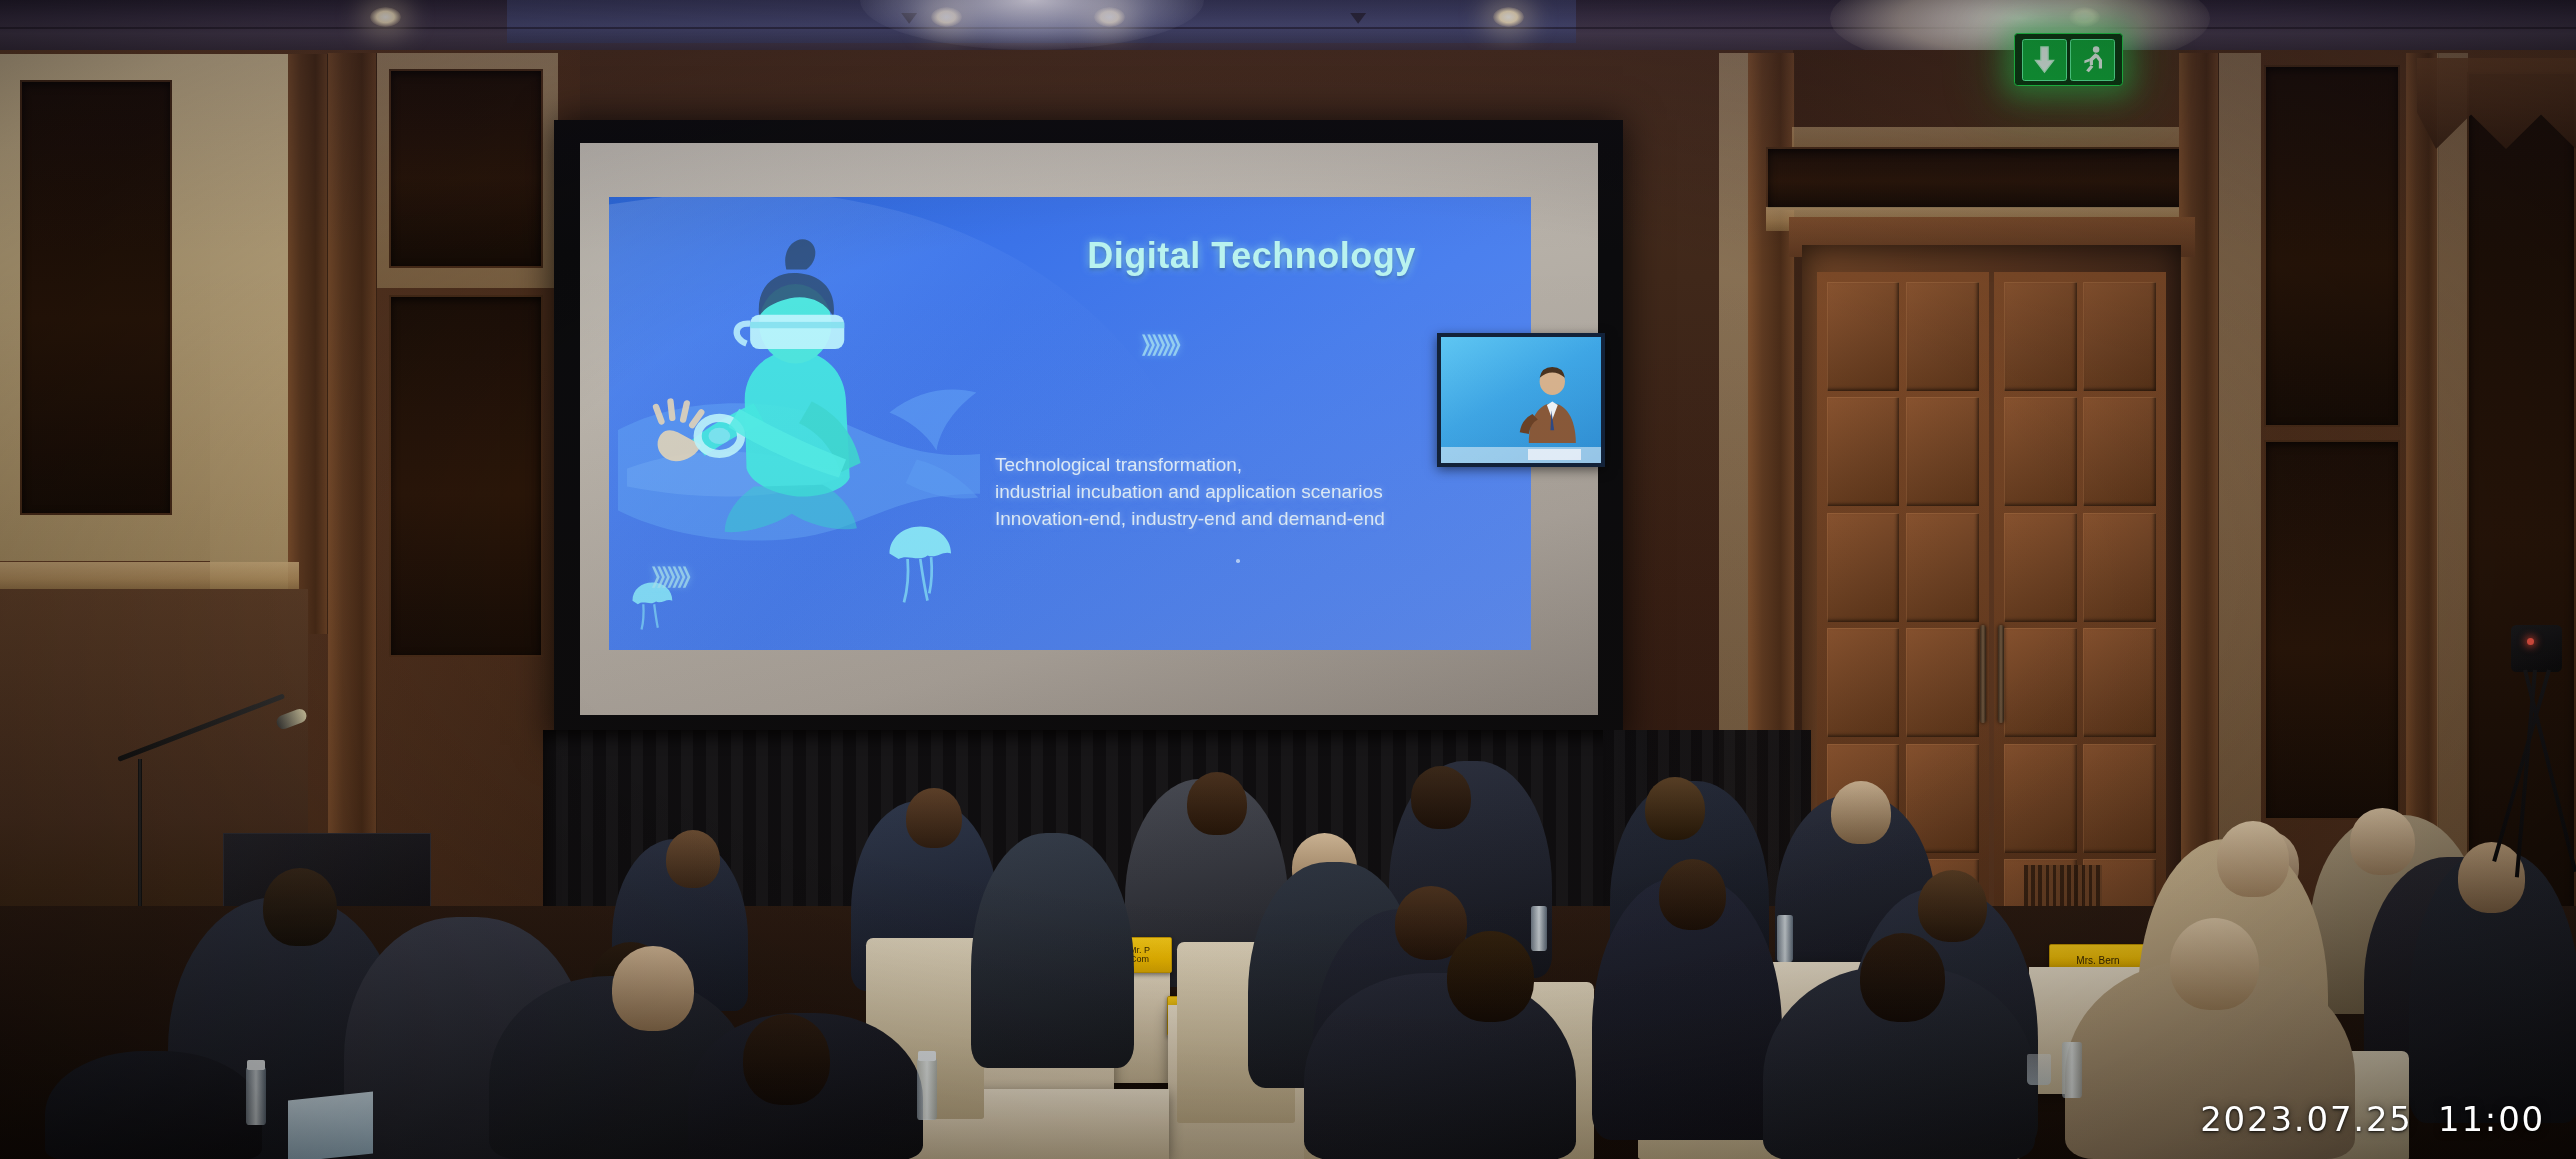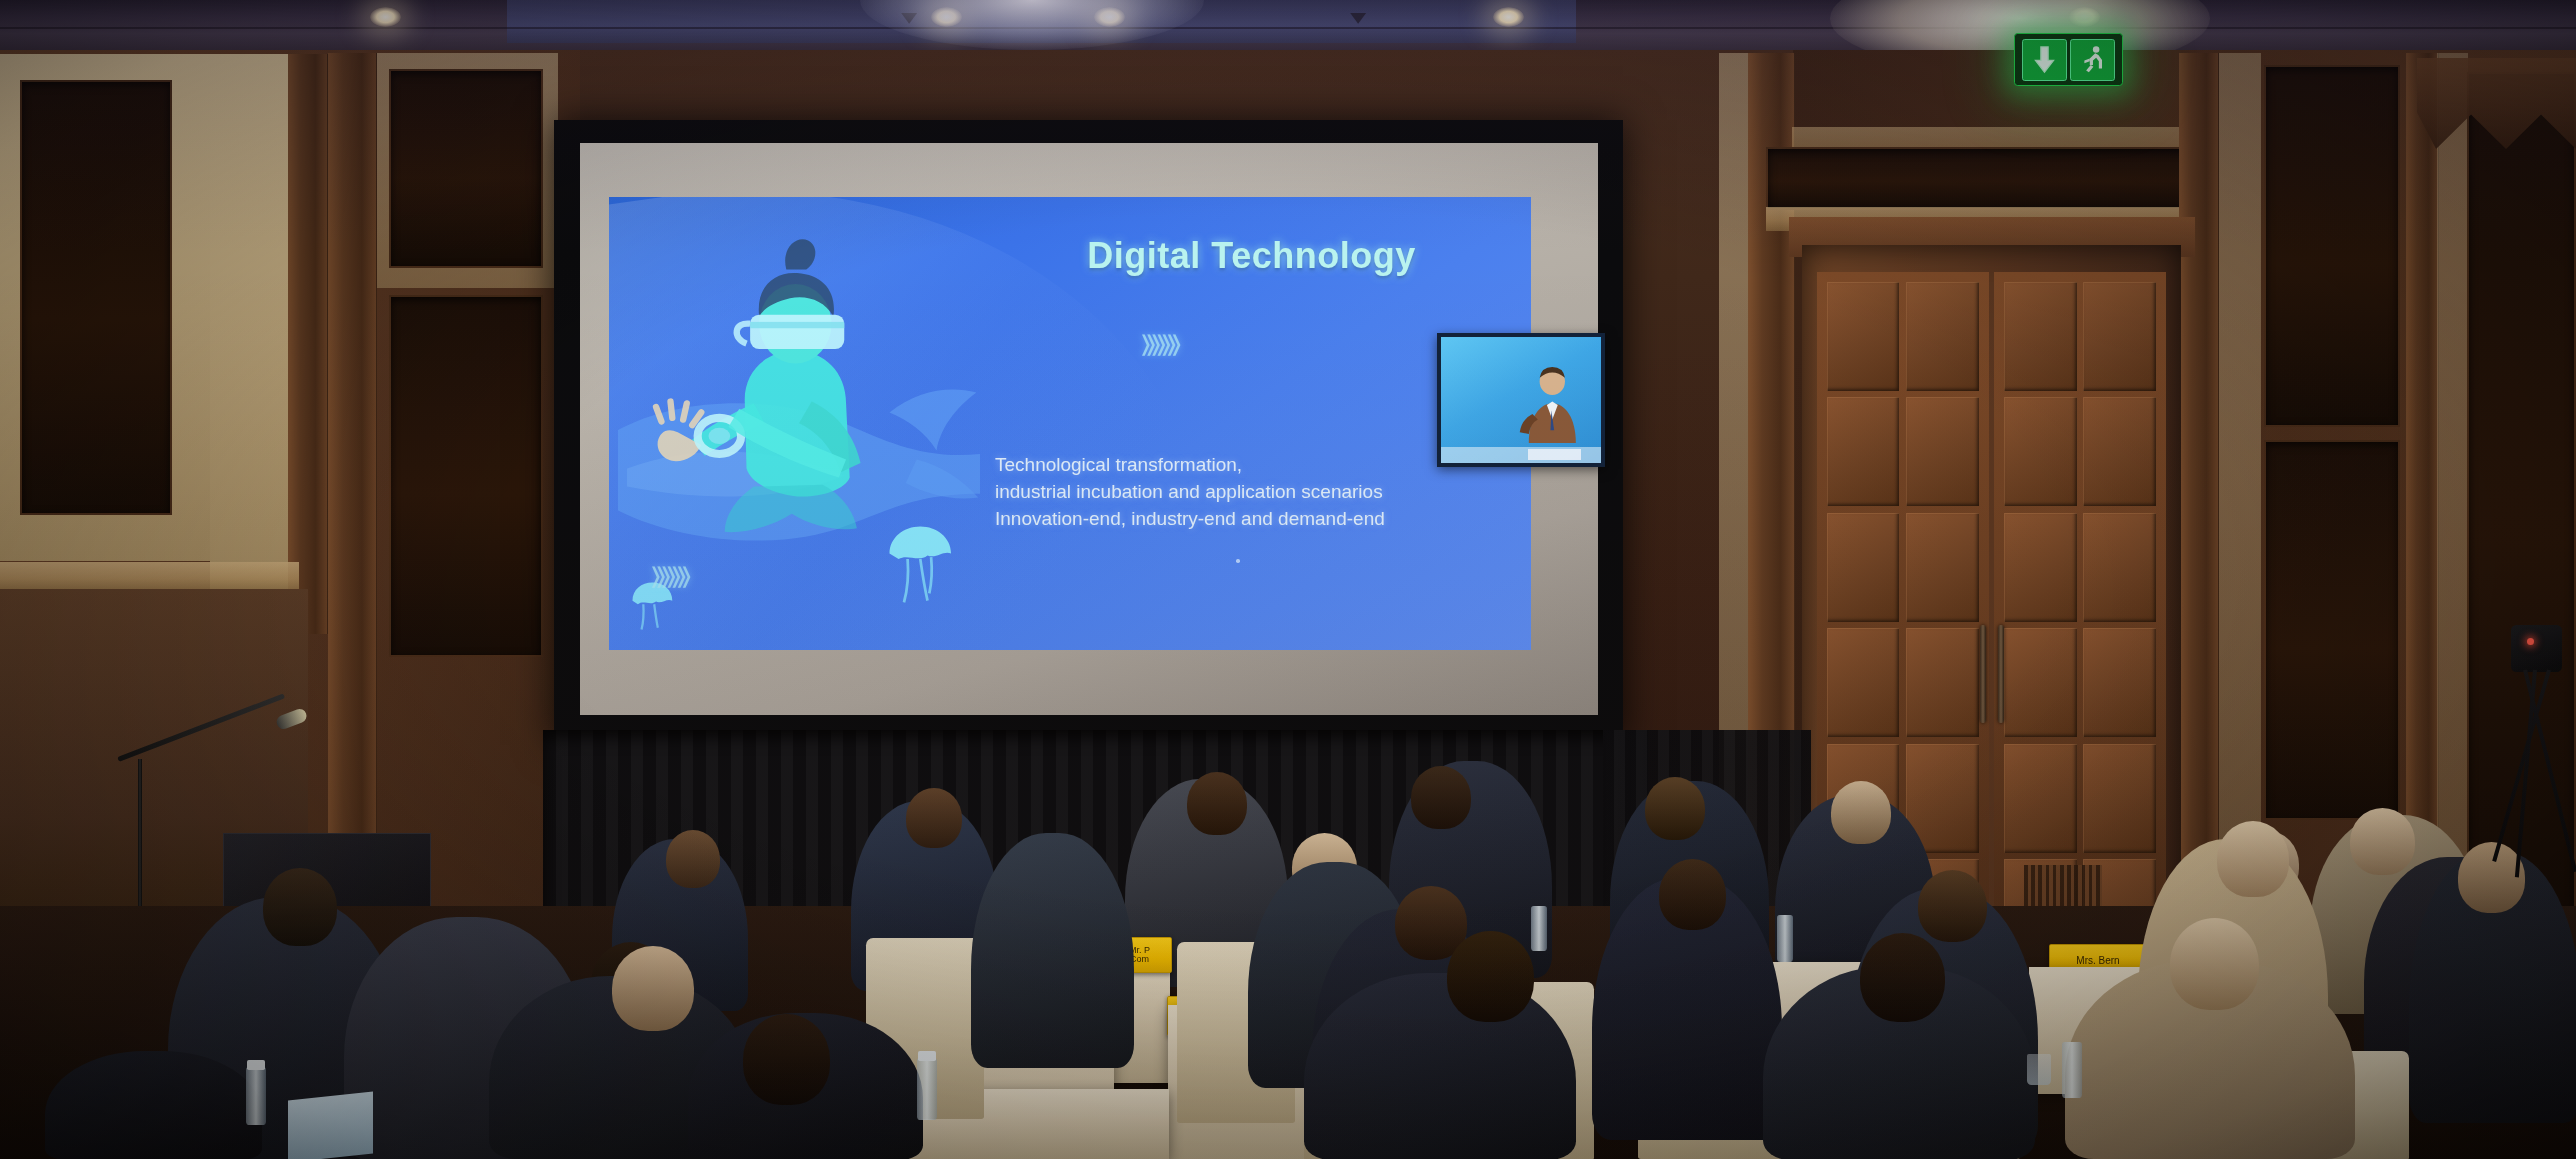--- a/index.html
+++ b/index.html
@@ -669,15 +669,16 @@
 
   <div class="tripod-cam"></div>
   <div class="tripod-leds"></div>
   <div class="tripod-leg" style="left:2533px;top:670px;height:208px;transform:rotate(5deg);"></div>
   <div class="tripod-leg" style="left:2523px;top:670px;height:208px;transform:rotate(-14deg);"></div>
   <div class="tripod-leg" style="left:2547px;top:670px;height:199px;transform:rotate(16deg);"></div>
 
   <div class="warmcast"></div>
   <div class="vignette"></div>
 
+  <div class="timestamp">2023.07.25  11:00</div>
 
 </div>
 
 
 </body></html>

